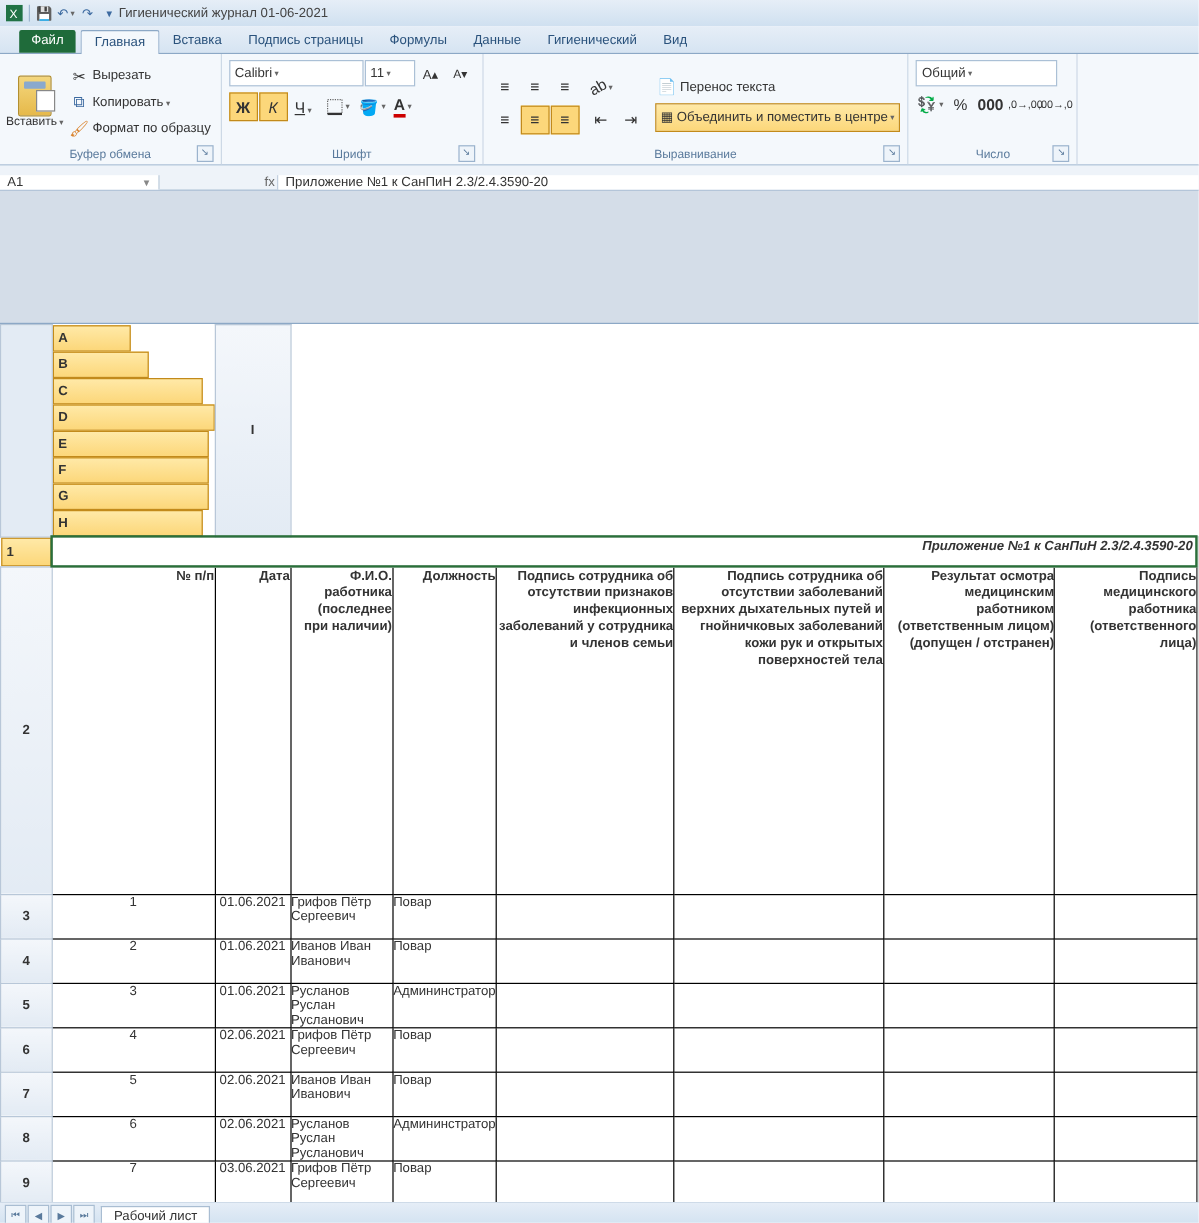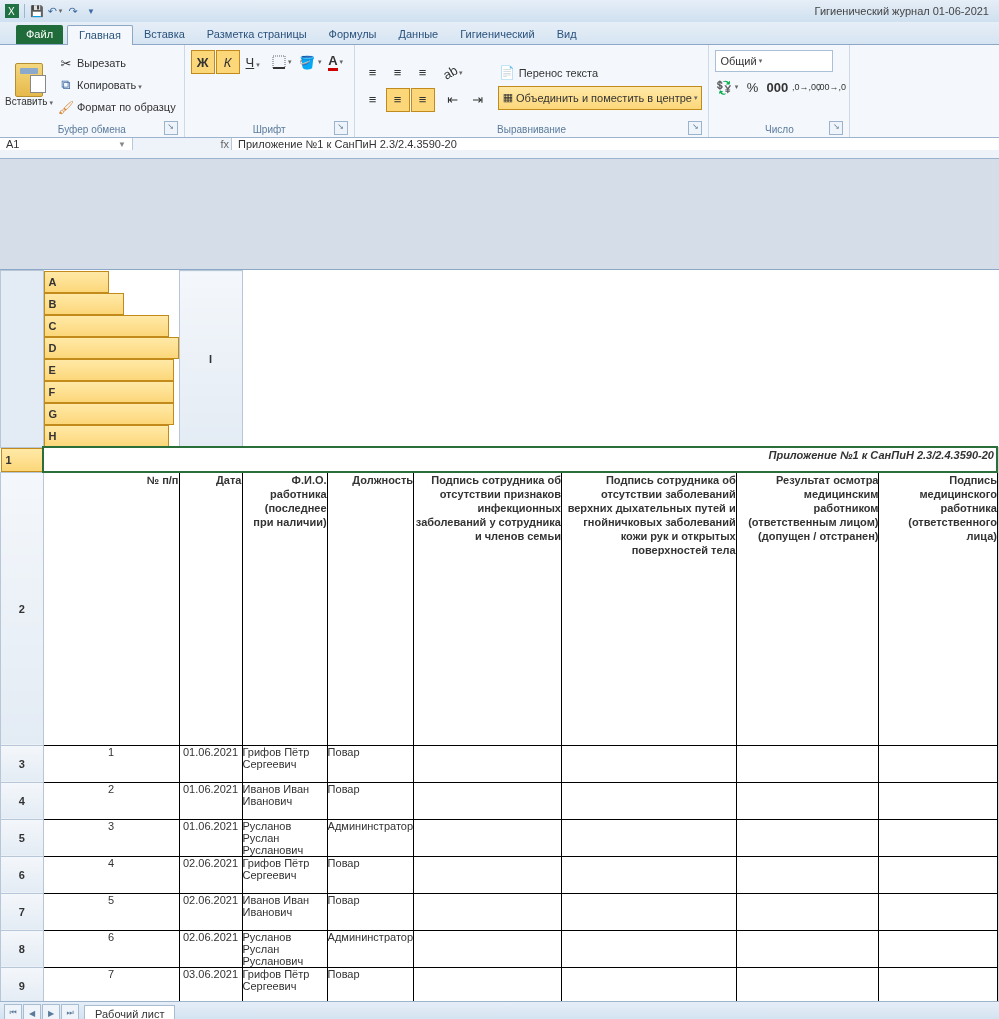--- a/index.html
+++ b/index.html
@@ -1,20 +1,20 @@
 <!DOCTYPE html>
 <html><head>
 <meta charset="utf-8">
 <style>
 html,body{margin:0;padding:0;font-family:"Segoe UI",Tahoma,sans-serif;font-size:11px;background:#fff;color:#333;width:999px;height:1019px;overflow:hidden}
 .titlebar{height:22px;background:linear-gradient(#e6eef7,#cfe0f0);display:flex;align-items:center;padding:0 4px}
 .qat{display:flex;align-items:center;gap:2px}
 .qat .ico{width:16px;height:16px;display:flex;align-items:center;justify-content:center;font-size:11px;color:#3c6aa0}
 .qat .sep{width:1px;height:14px;background:#9db6d0;margin:0 2px}
-.titlebar .doctitle{flex:1;text-align:right;padding-right:6px;font-size:11px;color:#444}
+.titlebar .doctitle{flex:1;text-align:left;padding-right:6px;font-size:11px;color:#444}
 .tabs{height:22px;background:linear-gradient(#e6eef7,#d6e4f2);display:flex;align-items:flex-end;padding-left:16px;border-bottom:1px solid #8ca8c6}
 .tab{padding:3px 11px 4px;font-size:11px;color:#2a527c;cursor:default}
 .tab.file{background:#1f6b3a;color:#fff;border-radius:2px 2px 0 0;margin-right:4px;padding:3px 10px 4px}
 .tab.active{background:#f4f8fc;border:1px solid #8ca8c6;border-bottom:none;border-radius:2px 2px 0 0;color:#2a527c;margin-bottom:-1px}
 .ribbon{height:92px;background:#f4f8fc;border-bottom:1px solid #9bb3cd;display:flex}
 .group{border-right:1px solid #cdd9e6;padding:3px 6px 1px;display:flex;flex-direction:column;justify-content:space-between}
 .group-body{flex:1;display:flex;gap:4px}
 .group-label{font-size:10px;color:#5a7a9c;text-align:center;padding:2px 0 1px;position:relative}
 .group-label .launcher{position:absolute;right:0;bottom:1px;width:12px;height:12px;border:1px solid #9bb3cd;font-size:8px;line-height:10px;text-align:center;color:#5a7a9c;background:#eef4fa}
 .bigbtn{display:flex;flex-direction:column;align-items:center;justify-content:center;width:46px;gap:2px;padding-top:4px}
@@ -23,21 +23,21 @@
 .stack{display:flex;flex-direction:column;gap:2px;justify-content:center}
 .srow{display:flex;align-items:center;gap:3px;height:20px;padding:0 2px;font-size:11px;white-space:nowrap}
 .srow .si{width:16px;height:16px;display:flex;align-items:center;justify-content:center;font-size:13px}
 .dd::after{content:"▾";font-size:7px;margin-left:2px;color:#666}
 .combo{border:1px solid #abc0d6;background:#fff;height:20px;display:flex;align-items:center;padding:0 4px;font-size:11px}
 .combo.dd{padding-right:2px}
 .btnrow{display:flex;gap:1px}
 .rb{width:22px;height:22px;border:1px solid transparent;display:flex;align-items:center;justify-content:center;font-size:13px}
 .rb.on{border-color:#c28a1b;background:#fcd77a}
 .sel{border:1px solid #c28a1b;background:linear-gradient(#ffe9a7,#fcd77a);padding:1px 4px;display:flex;align-items:center;font-size:11px;height:20px}
-.namebox{height:20px;border-bottom:1px solid #9bb3cd;display:flex;align-items:flex-start;background:#eef3f9}
+.namebox{height:20px;border-bottom:1px solid #9bb3cd;display:flex;align-items:flex-end;background:#eef3f9}
 .namebox .cellref{width:120px;border-right:1px solid #b8c8da;background:#fff;padding:0 6px;display:flex;align-items:center;font-size:11px}
 .namebox .fxbar{flex:1;background:#fff;padding:0 6px;display:flex;align-items:center;font-size:11px}
 .preview{height:110px;background:#d4dde8;border-bottom:1px solid #8ca8c6}
 .sheet{position:relative;overflow:auto;height:calc(1019px - 22px - 22px - 92px - 20px - 110px - 22px);background:#fff}
 .grid{border-collapse:collapse;table-layout:fixed}
 .colh,.rowh{background:linear-gradient(#f4f7fb,#e3ebf4);border:1px solid #b8c7d8;text-align:center;font-size:11px;color:#333}
 .colh{height:18px}
 .corner{width:32px;height:18px;background:#e3ebf4;border:1px solid #b8c7d8}
 .rowh{width:32px}
 .colh.sel,.rowh.sel{background:linear-gradient(#ffe9a7,#fcd77a);border-color:#c28a1b}
@@ -74,21 +74,21 @@
     <div class="ico">↷</div>
     <div class="ico" style="font-size:8px">▼</div>
   </div>
   <div class="doctitle">Гигиенический журнал 01-06-2021</div>
 </div>
 
 <div class="tabs">
   <div class="tab file">Файл</div>
   <div class="tab active">Главная</div>
     <div class="tab">Вставка</div>
-    <div class="tab">Разметка страницы</div>
+    <div class="tab">Подпись страницы</div>
     <div class="tab">Формулы</div>
     <div class="tab">Данные</div>
     <div class="tab">Гигиенический</div>
     <div class="tab">Вид</div>
 </div>
 
 <div class="ribbon">
   <div class="group">
     <div class="group-body">
       <div class="bigbtn">
@@ -110,20 +110,26 @@
             <span class="si" style="color:#d9822b">🖌</span>
             <span>Формат по образцу</span>
           </div>
       </div>
     </div>
     <div class="group-label"><span>Буфер обмена</span><span class="launcher">↘</span></div>
   </div>
 
   <div class="group">
     <div class="group-body" style="flex-direction:column;gap:3px;justify-content:flex-start;padding-top:2px">
+      <div class="btnrow">
+        <div class="combo dd" style="width:104px">Calibri</div>
+        <div class="combo dd" style="width:34px">11</div>
+        <div class="rb" style="font-size:11px">A▴</div>
+        <div class="rb" style="font-size:10px">A▾</div>
+      </div>
       <div class="btnrow">
         <div class="rb on">
             <b>Ж</b>
           </div>
         <div class="rb on">
             <i>К</i>
           </div>
         <div class="rb">
             <span class="dd"><u>Ч</u></span>
           </div>

